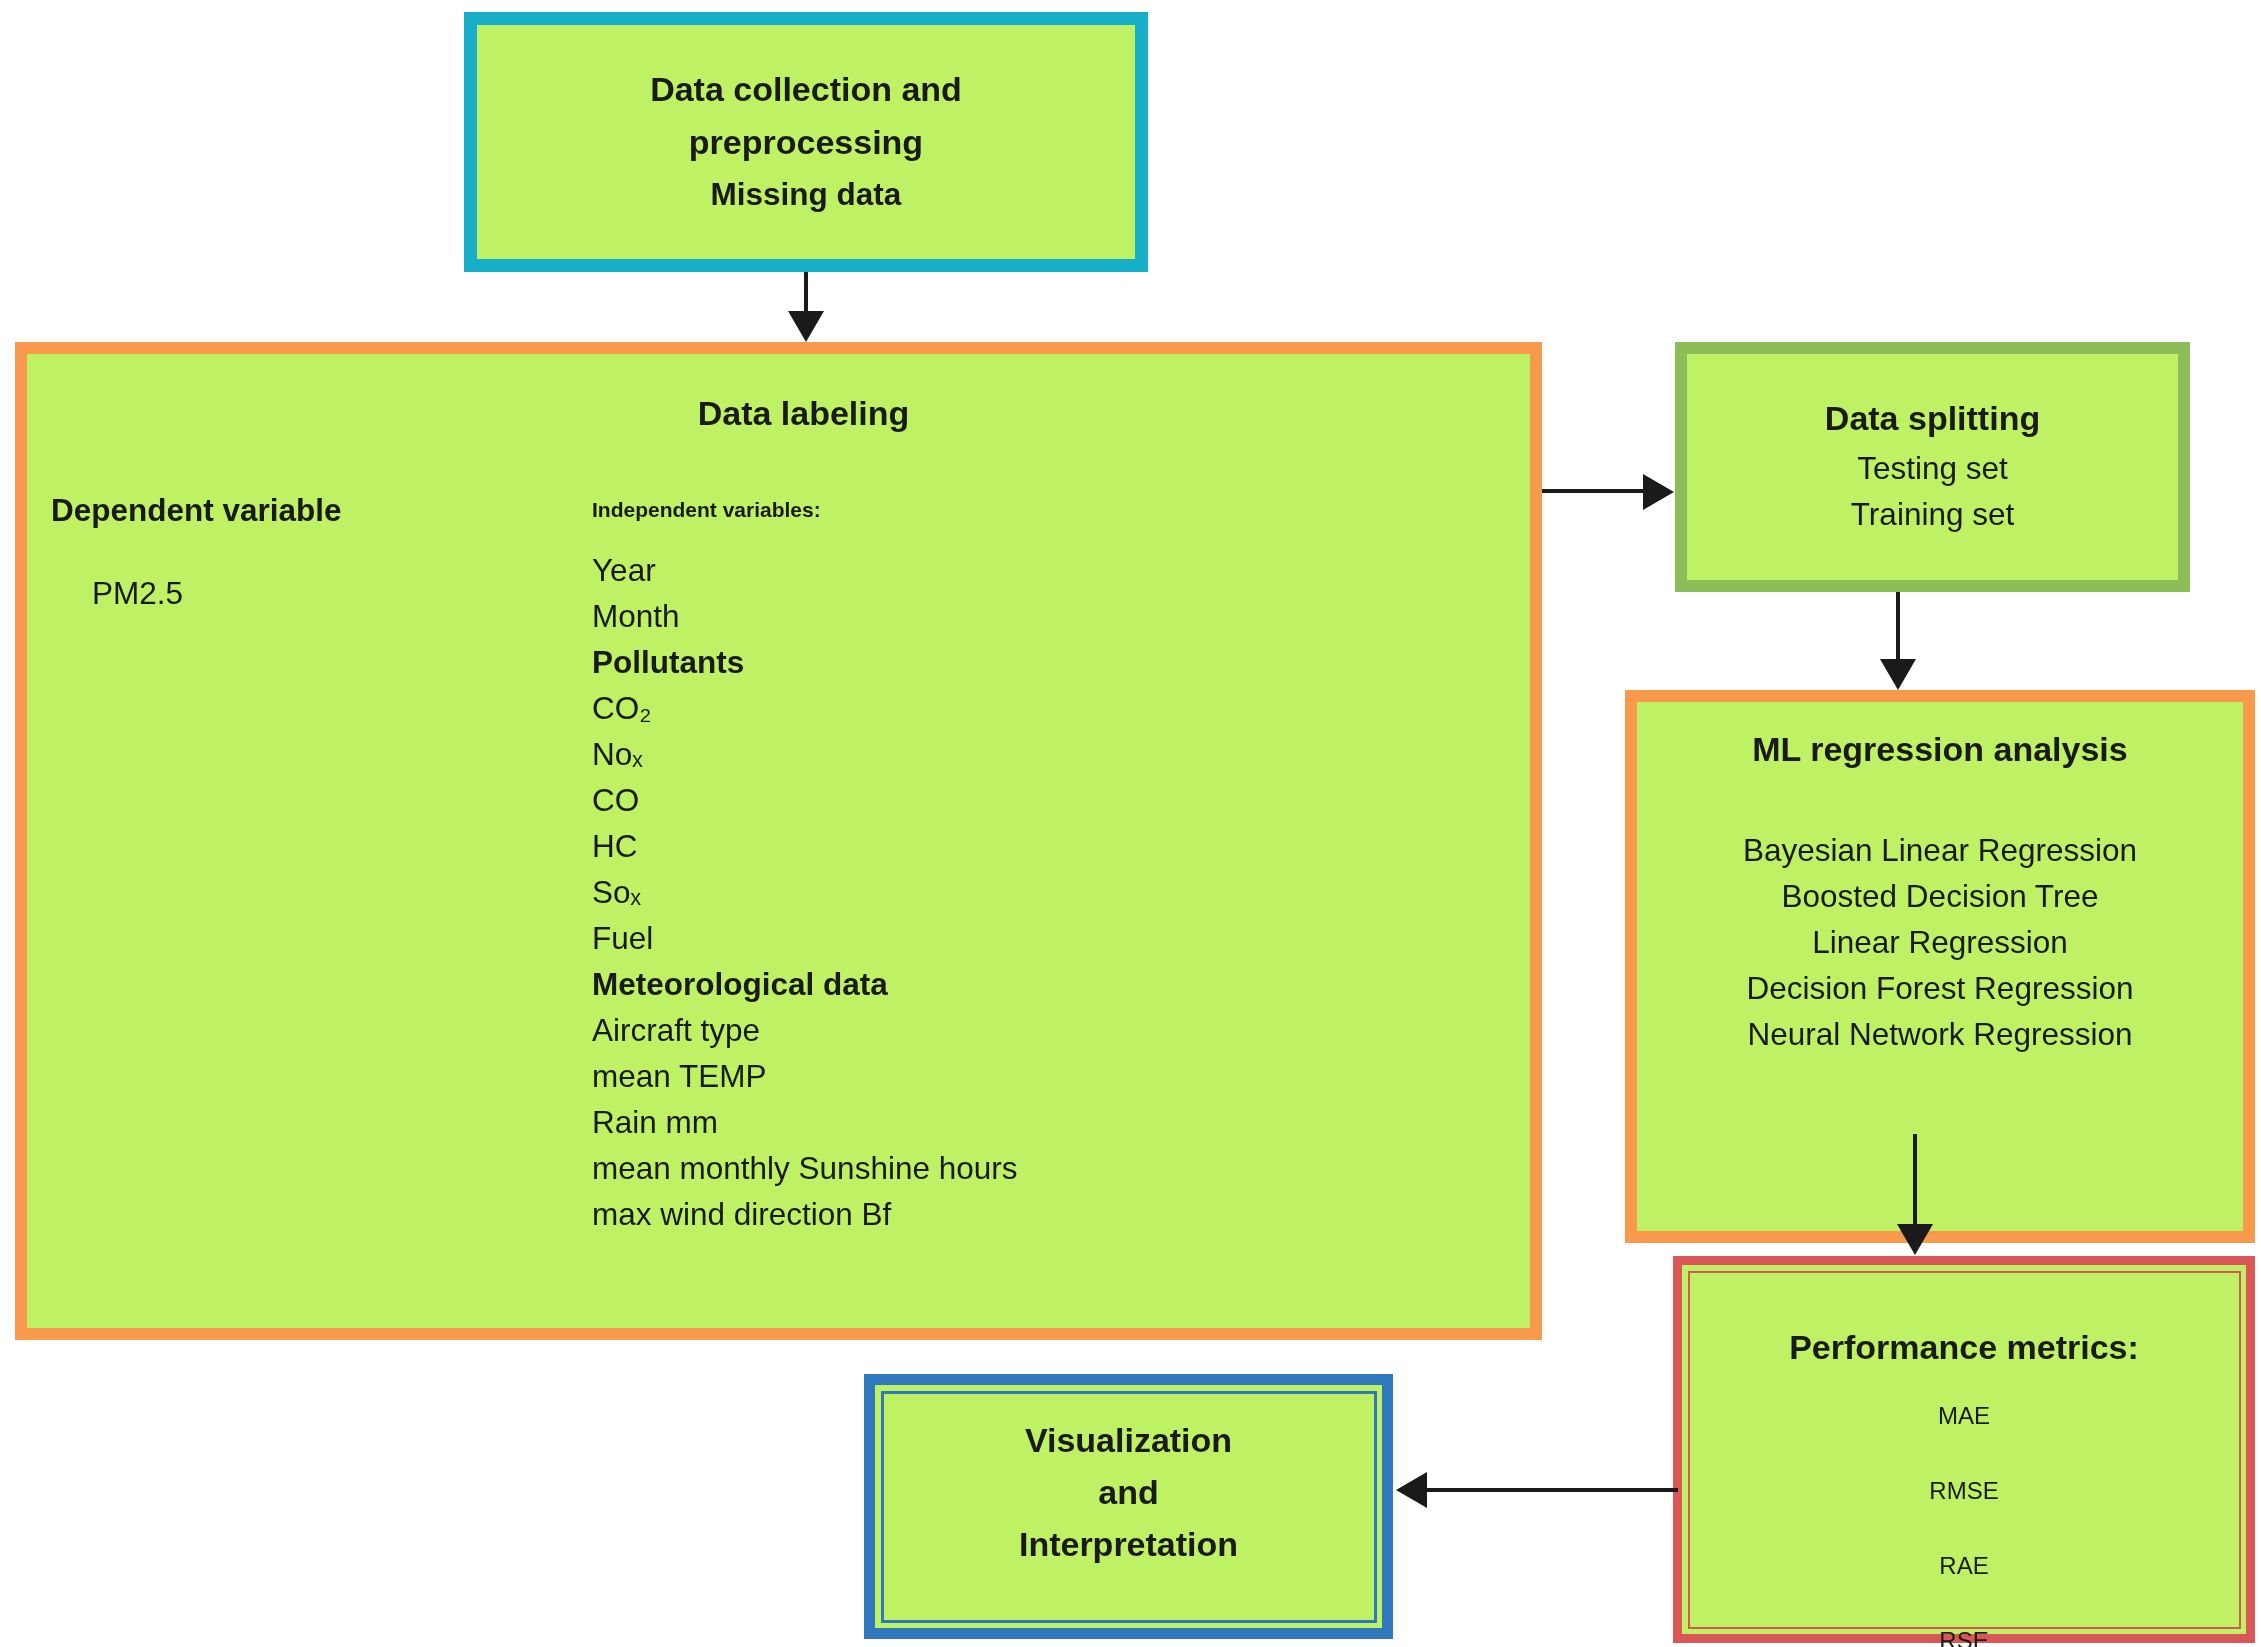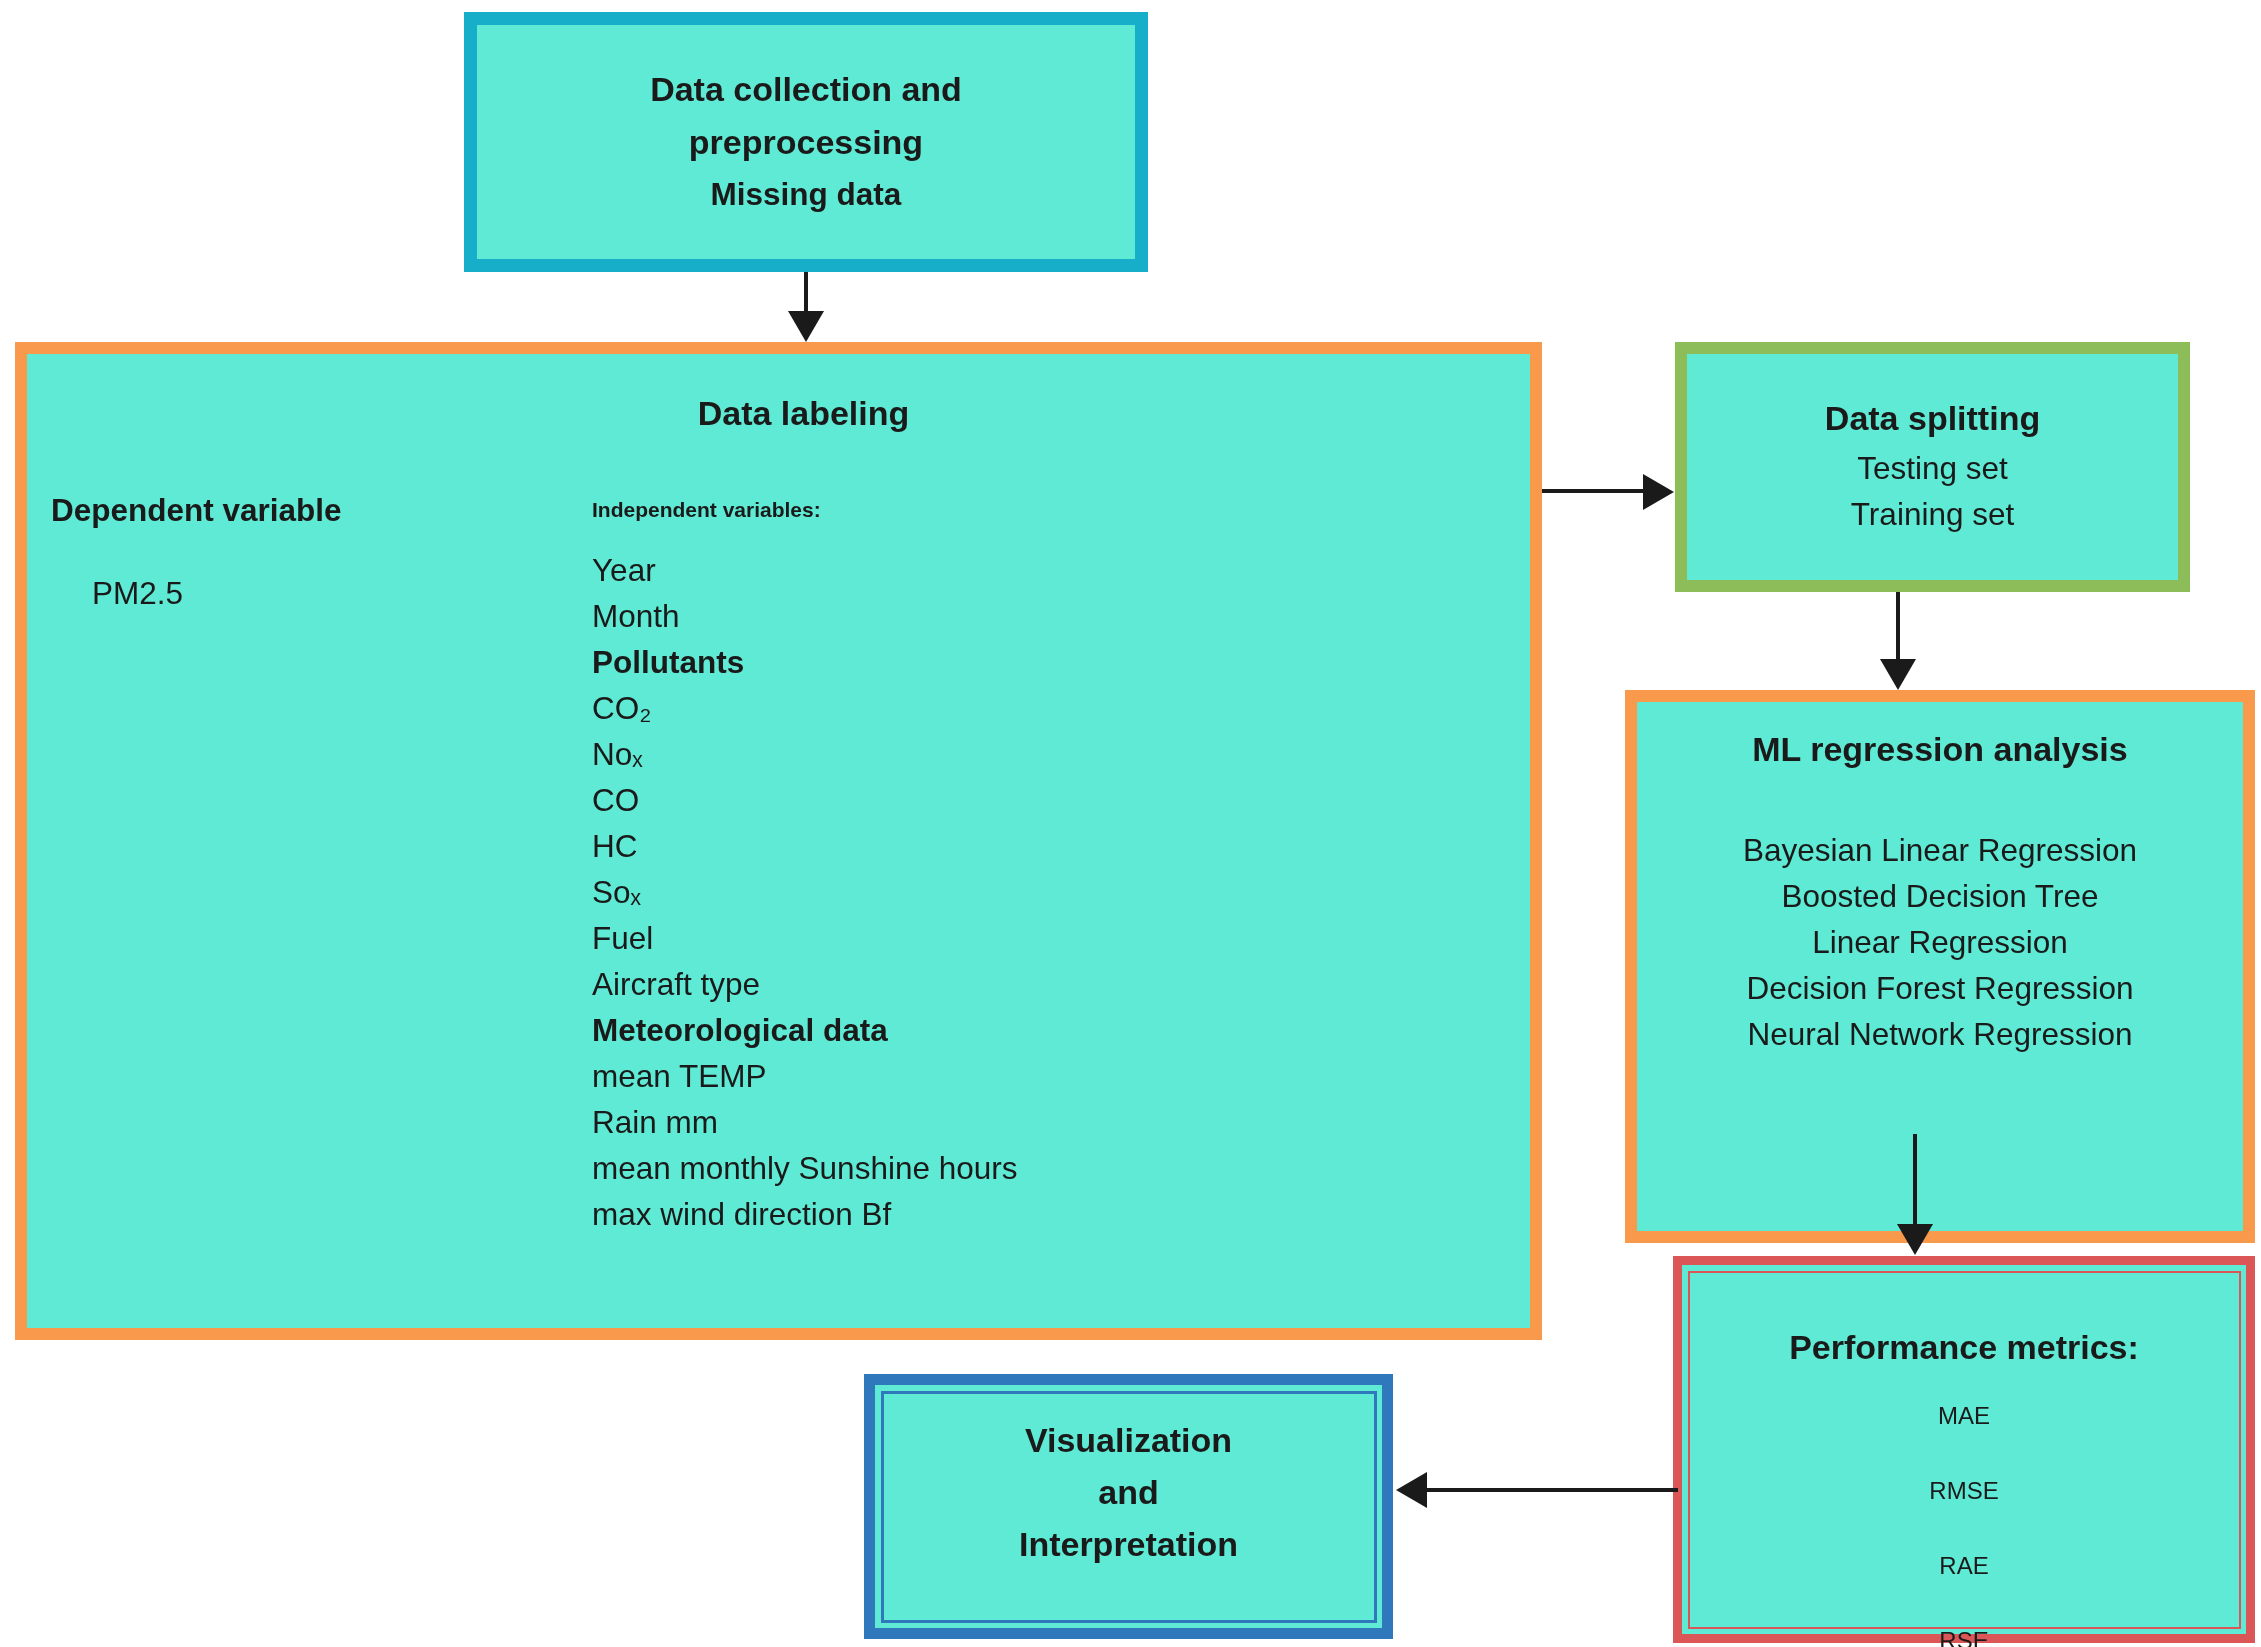--- a/index.html
+++ b/index.html
@@ -1,20 +1,20 @@
 <!DOCTYPE html>
 <html style="font-size:11px"><head>
 <meta charset="utf-8">
 <style>
   html,body{margin:0;padding:0;background:#ffffff;}
   #canvas{
     position:relative;width:2261px;height:1647px;background:#ffffff;overflow:hidden;
     font-family:"Liberation Sans", sans-serif;color:#1a1a1a;
   }
-  .box{position:absolute;background:#5eead4;box-sizing:border-box;}
+  .box{position:absolute;background:#bef264;box-sizing:border-box;}
   .center{text-align:center;}
   .bold{font-weight:bold;}
 
   
   #collection-box{left:464px;top:12.3px;width:684px;height:260px;border:13.7px solid #16AEC9;padding-top:38px;}
   #collection-box .title-line{font-size:34px;font-weight:bold;line-height:53px;}
   #collection-box .sub-line{font-size:31.5px;line-height:51px;font-weight:bold;}
 
   #labeling-box{left:15px;top:342px;width:1527px;height:998px;border:12.3px solid #F8994B;}
   #labeling-title{position:absolute;left:0;top:40px;width:100%;text-align:center;font-size:34px;font-weight:bold;margin-left:25px;}
@@ -67,22 +67,22 @@
       <div id="independent-header">Independent variables:</div>
       <div class="ivar">Year</div>
       <div class="ivar">Month</div>
       <div class="ivar bold">Pollutants</div>
       <div class="ivar">CO₂</div>
       <div class="ivar">Noₓ</div>
       <div class="ivar">CO</div>
       <div class="ivar">HC</div>
       <div class="ivar">Soₓ</div>
       <div class="ivar">Fuel</div>
+      <div class="ivar bold">Meteorological data</div>
       <div class="ivar">Aircraft type</div>
-      <div class="ivar bold">Meteorological data</div>
       <div class="ivar">mean TEMP</div>
       <div class="ivar">Rain mm</div>
       <div class="ivar">mean monthly Sunshine hours</div>
       <div class="ivar">max wind direction Bf</div>
     </div>
   </div>
 
   <div class="box center" id="splitting-box">
     <div class="title-line">Data splitting</div>
     <div class="sub-line">Testing set</div>

